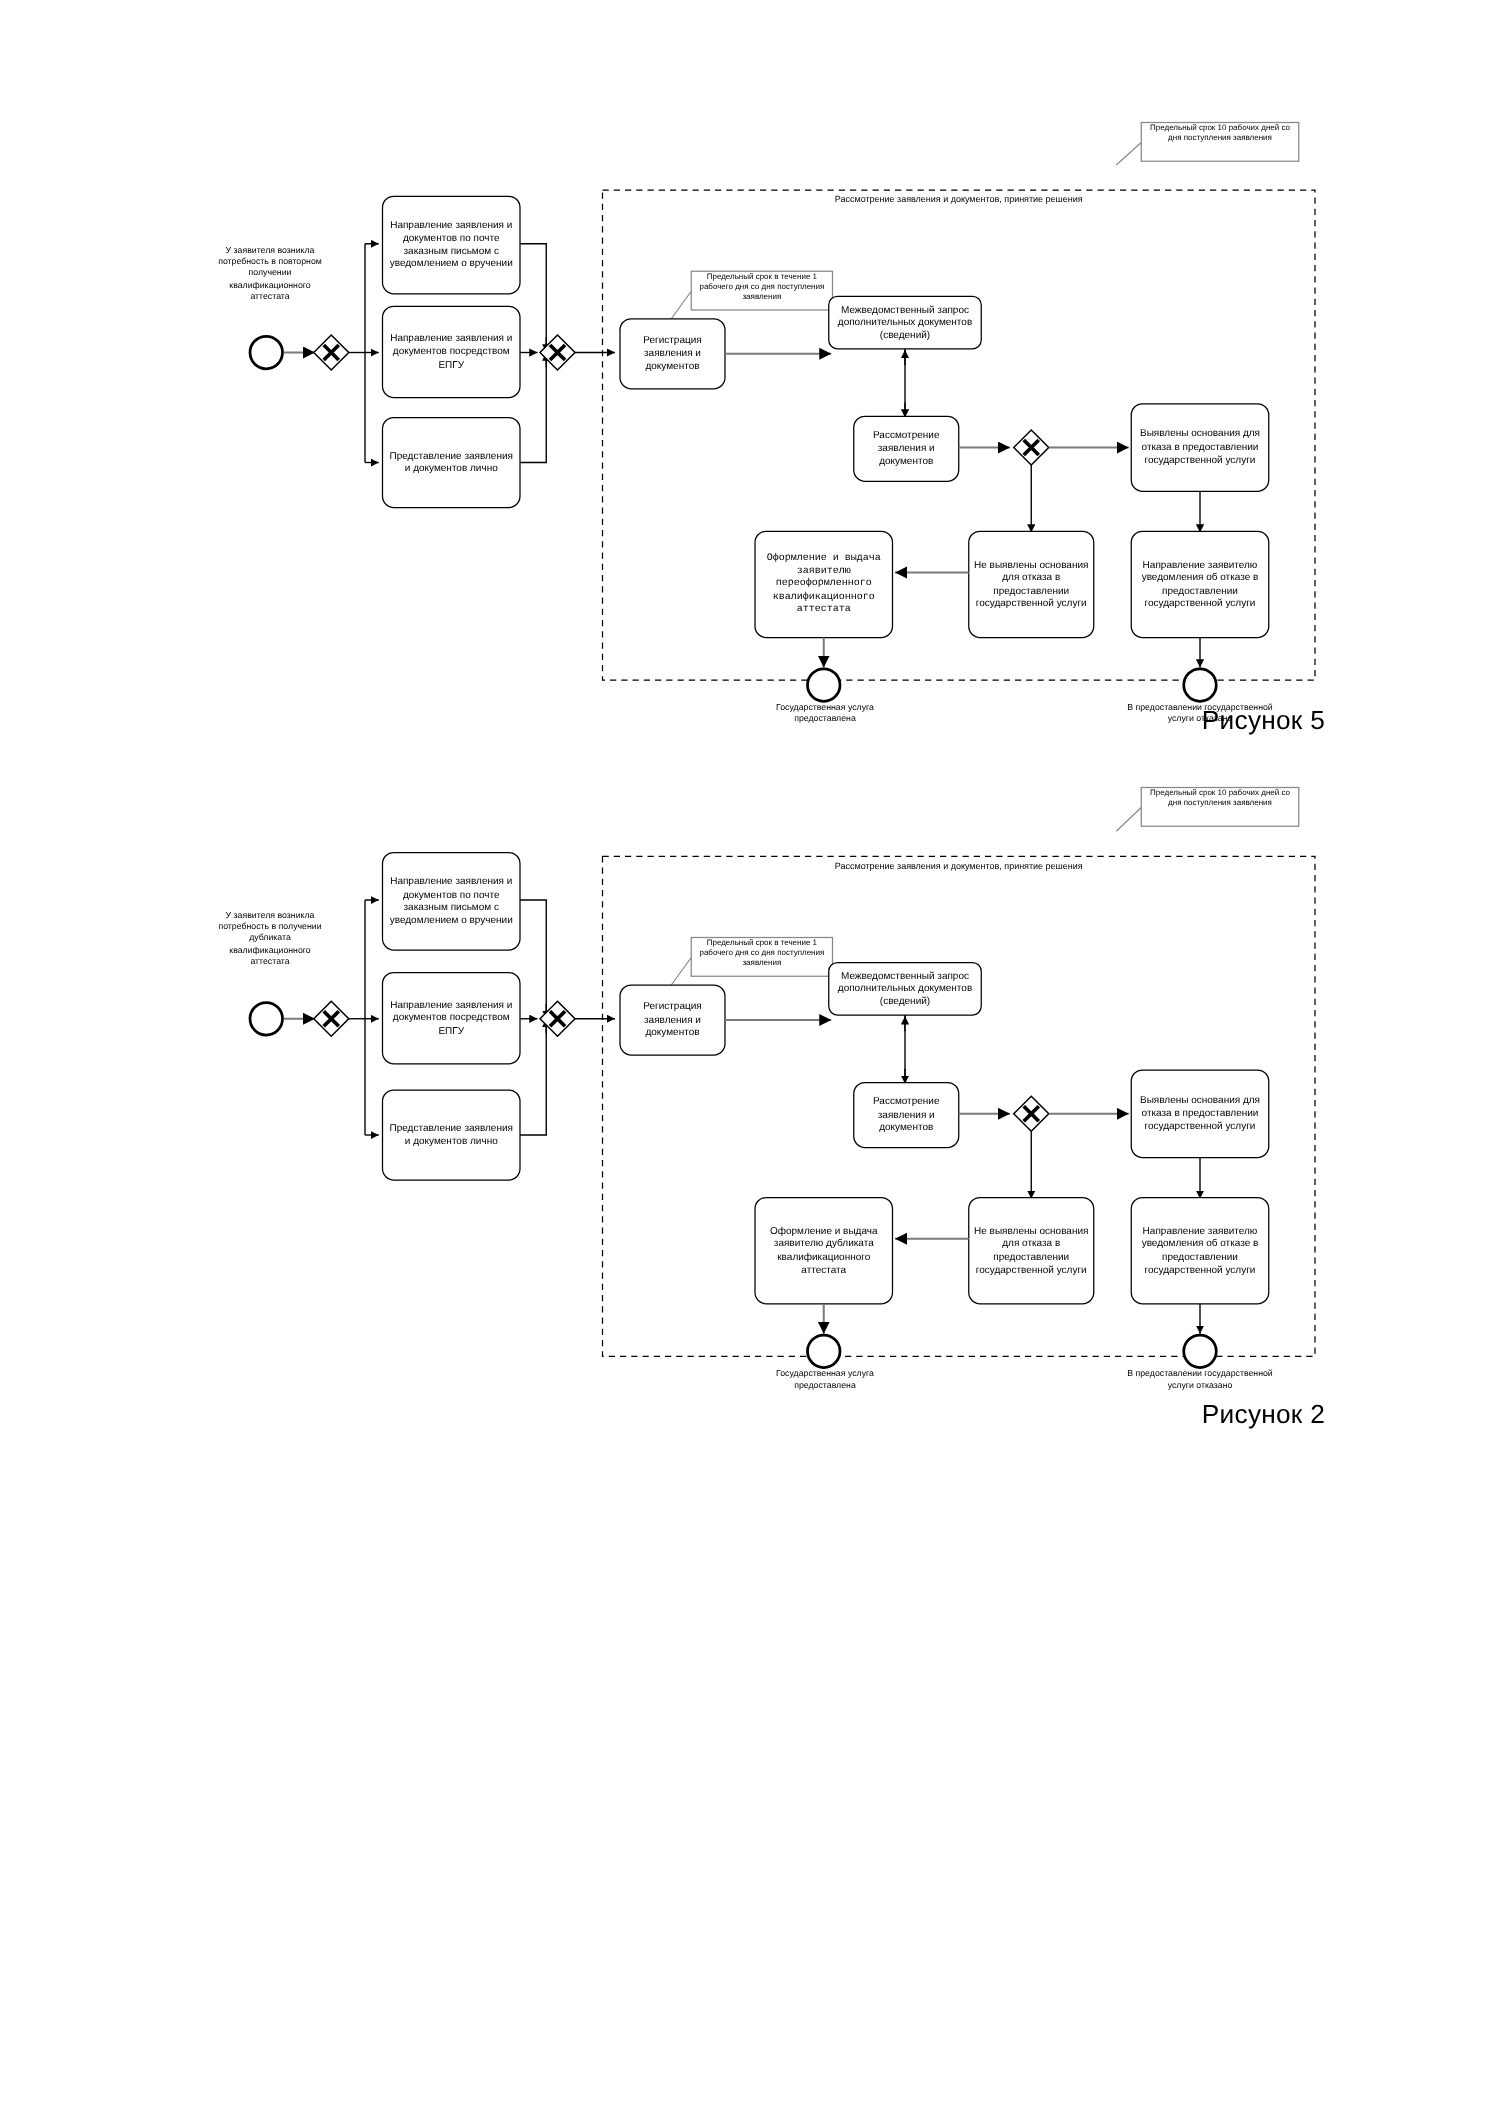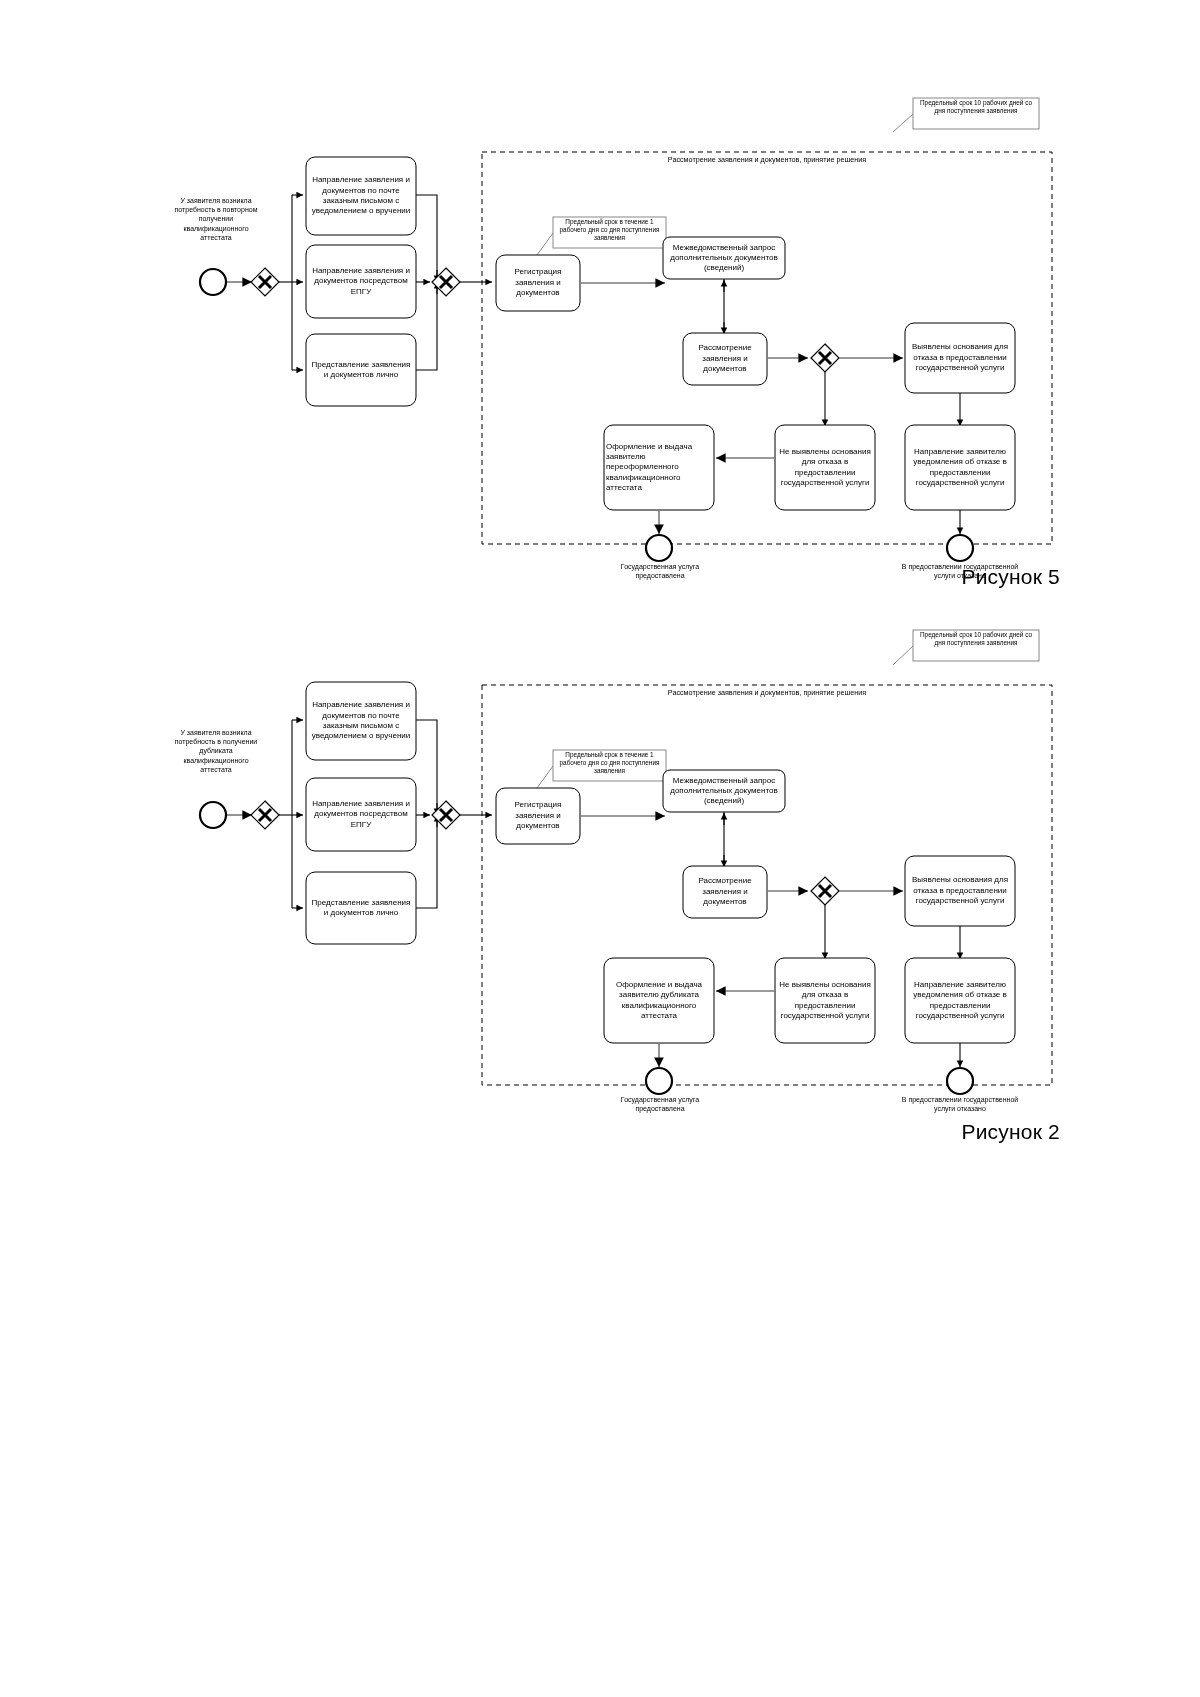--- a/index.html
+++ b/index.html
@@ -216,21 +216,21 @@
 
       <rect class="task-rect" x="775" y="355" width="100" height="85" rx="9"></rect>
       <foreignObject x="777" y="356" width="96" height="83">
         <div xmlns="http://www.w3.org/1999/xhtml" style="font-family:'Liberation Sans',sans-serif;font-size:8px;line-height:1.3;text-align:center;display:flex;align-items:center;justify-content:center;height:100%;color:#000;">Не выявлены основания для отказа в предоставлении государственной услуги</div>
       </foreignObject>
 
       <path class="flow-gray" d="M775,388 L716,388" marker-end="url(#arrB1)"></path>
 
       <rect class="task-rect" x="604" y="355" width="110" height="85" rx="9"></rect>
       <foreignObject x="606" y="356" width="106" height="83">
-        <div xmlns="http://www.w3.org/1999/xhtml" style="font-family:Liberation Sans, sans-serif;font-size:8px;line-height:1.3;text-align:left;display:flex;align-items:center;justify-content:center;height:100%;color:#000;border-radius:28px;">Оформление и выдача заявителю переоформленного квалификационного аттестата</div>
+        <div xmlns="http://www.w3.org/1999/xhtml" style="font-family:Liberation Mono, monospace;font-size:8px;line-height:1.3;text-align:center;display:flex;align-items:center;justify-content:center;height:100%;color:#000;border-radius:28px;">Оформление и выдача заявителю переоформленного квалификационного аттестата</div>
       </foreignObject>
 
       <path class="flow-gray" d="M659,440 L659,464" marker-end="url(#arrB1)"></path>
       <circle class="event-circle" cx="659" cy="478" r="13"></circle>
       <foreignObject x="600" y="492" width="120" height="26">
         <div xmlns="http://www.w3.org/1999/xhtml" style="font-family:'Liberation Sans',sans-serif;font-size:7px;line-height:1.3;text-align:center;color:#000;">Государственная услуга предоставлена</div>
       </foreignObject>
 
       <path class="flow" d="M960,440 L960,464" marker-end="url(#arrB1)"></path>
       <circle class="event-circle" cx="960" cy="478" r="13"></circle>

